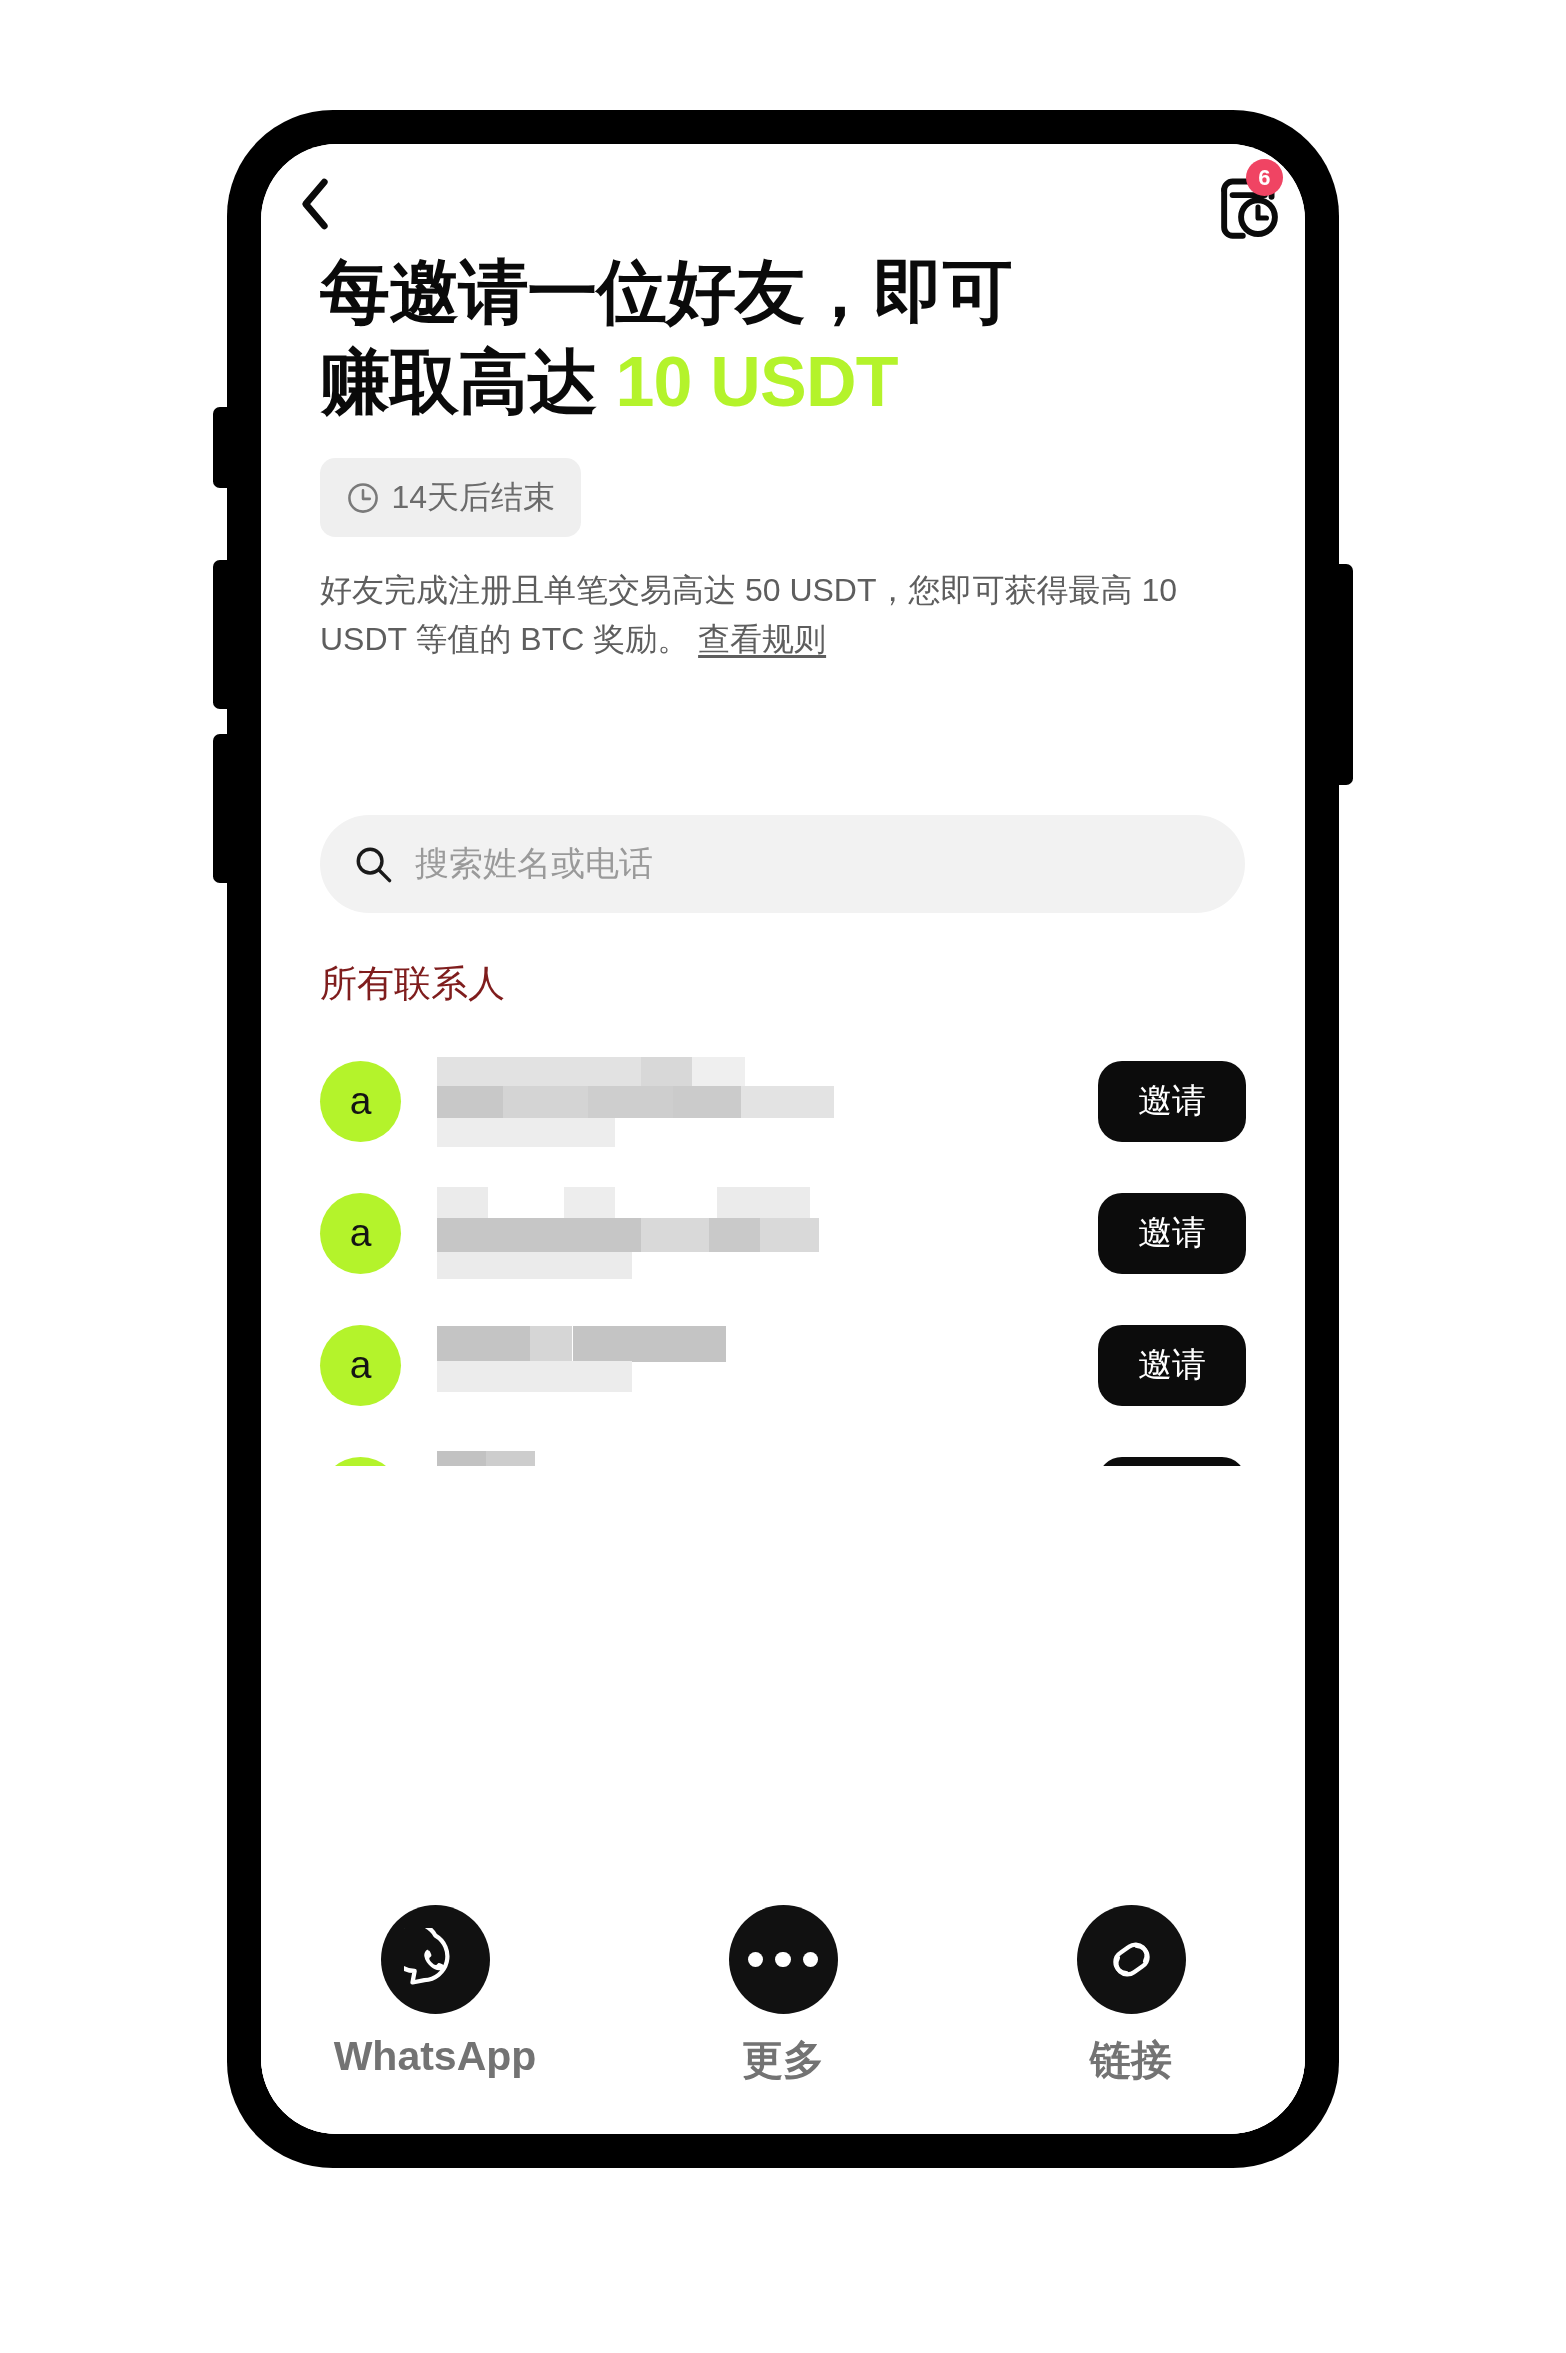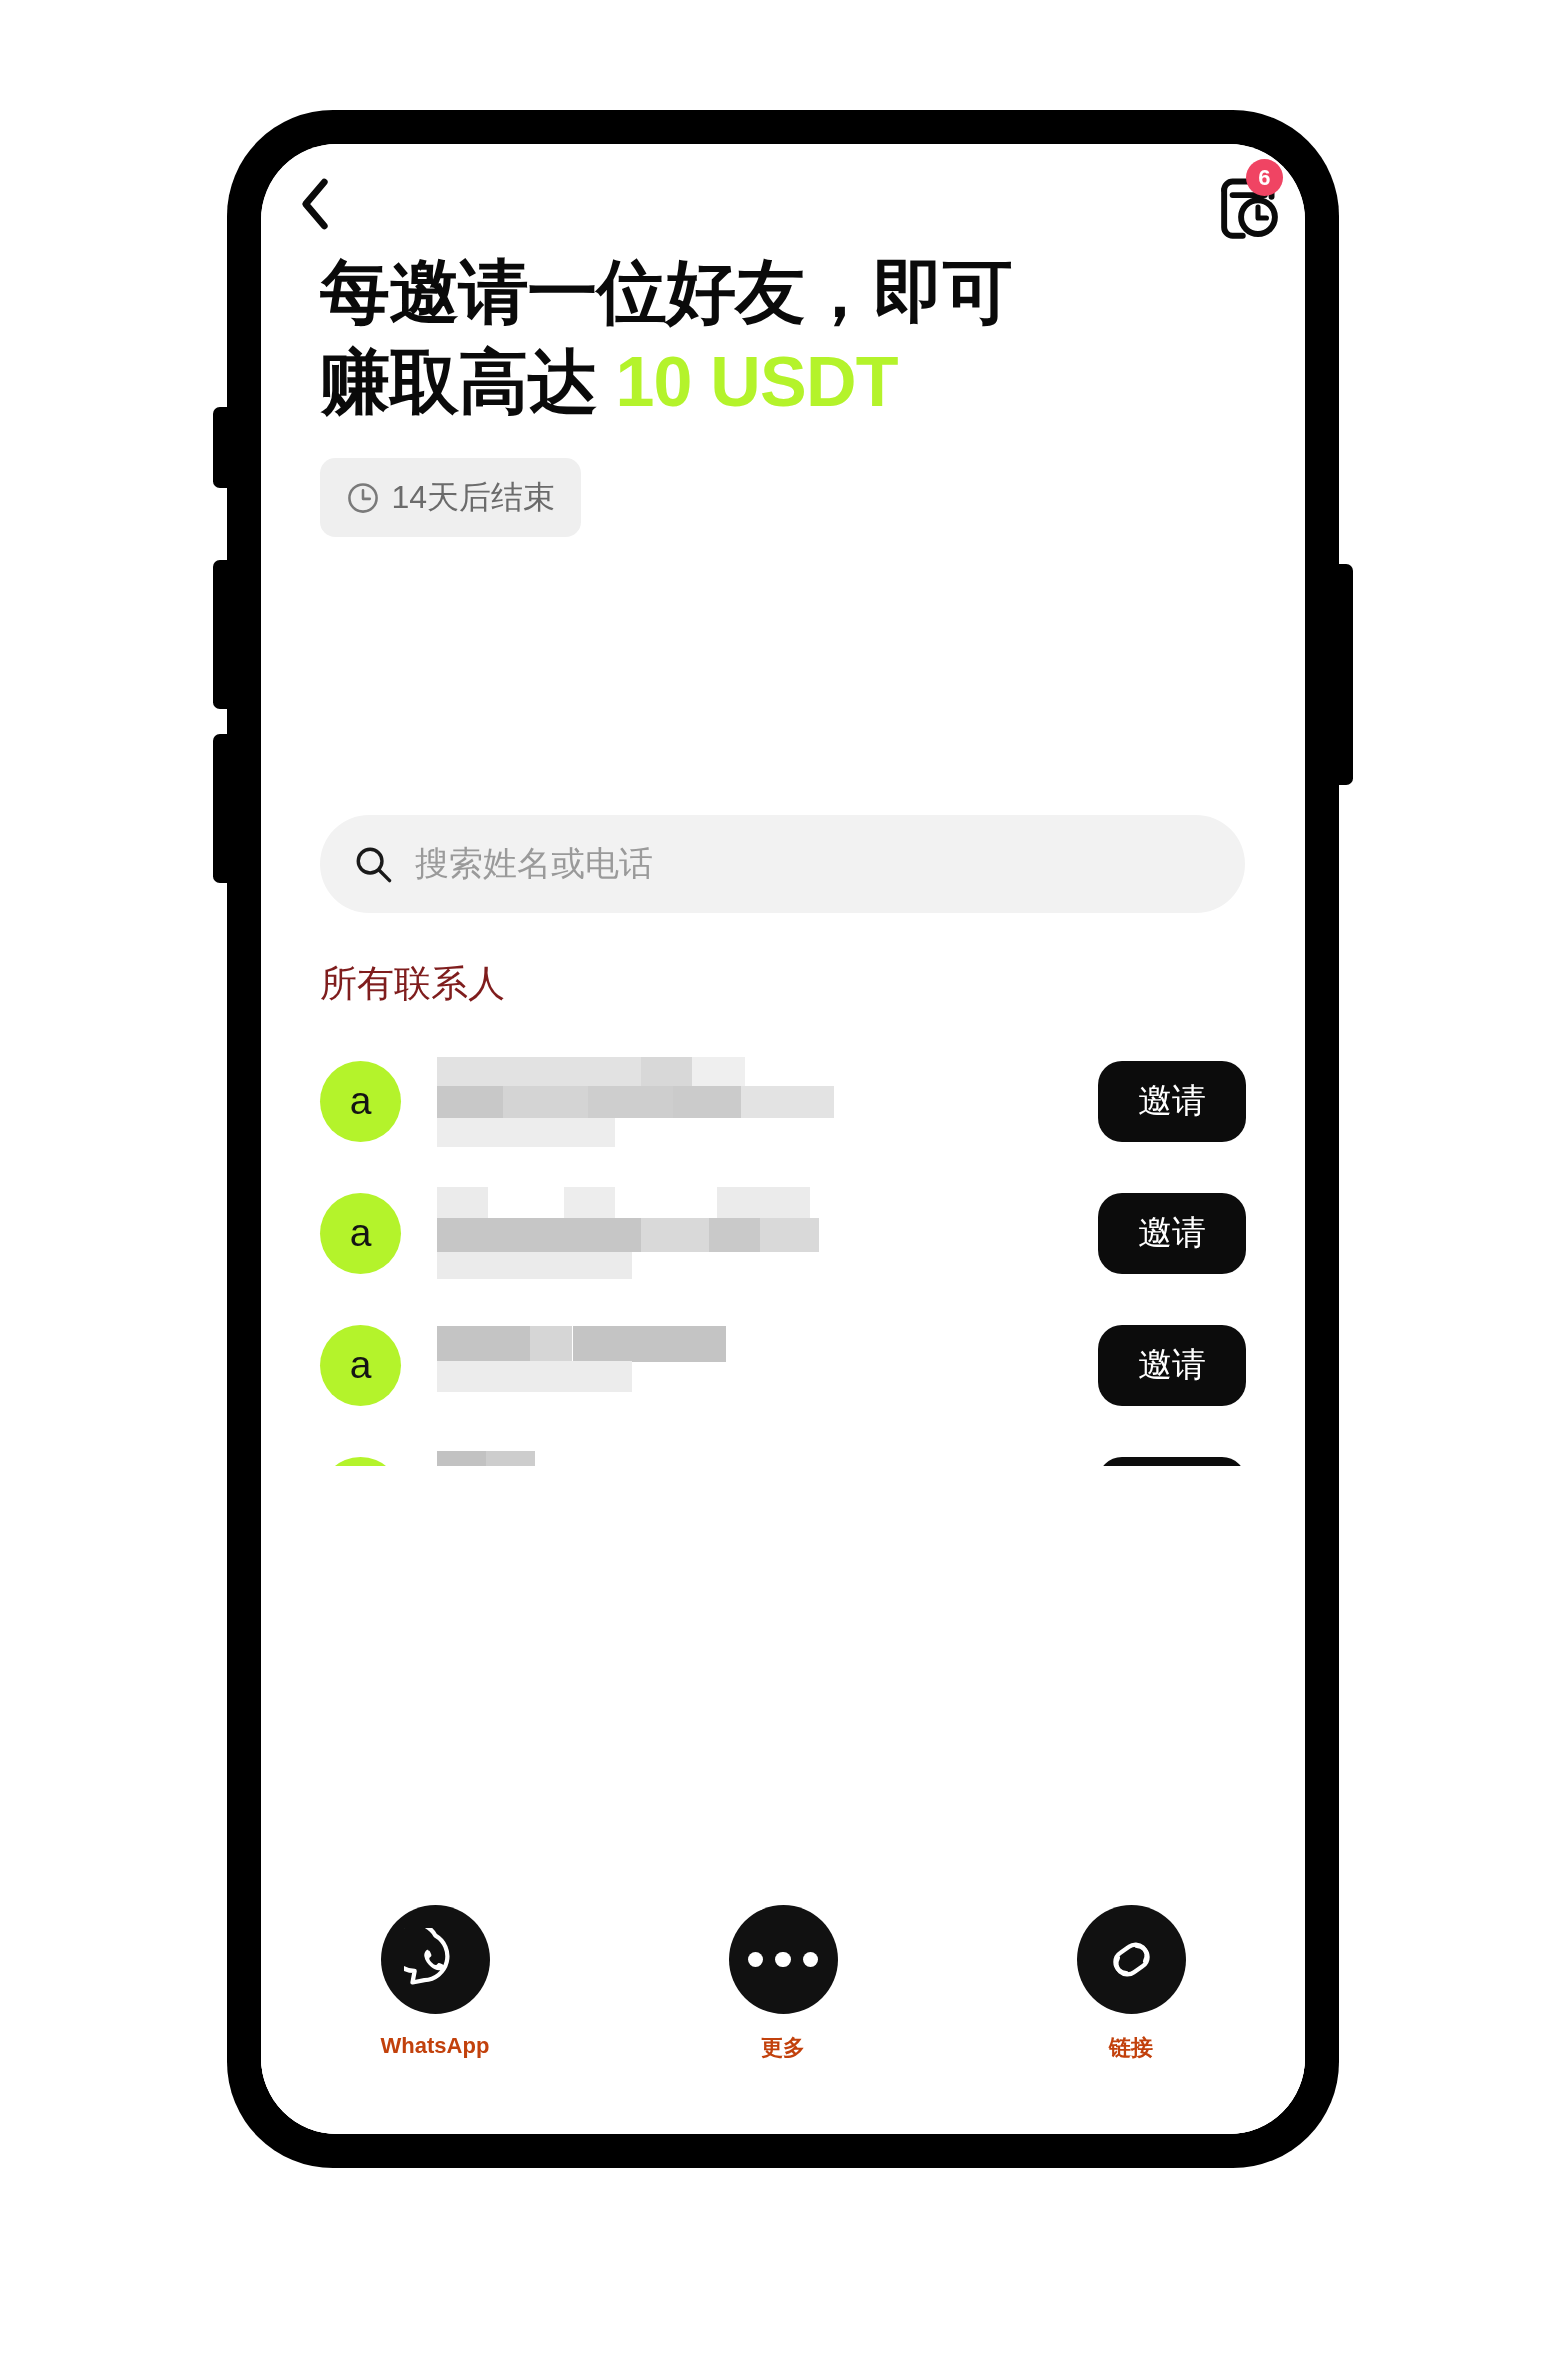--- a/index.html
+++ b/index.html
@@ -293,23 +293,23 @@
     width: 109px;
     height: 109px;
     border-radius: 50%;
     background: #111111;
     display: flex;
     align-items: center;
     justify-content: center;
   }
   .share-circle svg { display: block; }
   .share-label {
-    font-size: 22px;
+    font-size: 41px;
     font-weight: bold;
-    color: #c2410c;
+    color: #737373;
   }
   .dots-row {
     display: flex;
     gap: 12px;
   }
   .dot {
     width: 15.3px;
     height: 15.3px;
     border-radius: 50%;
     background: #ffffff;
@@ -362,20 +362,21 @@
           <div id="countdown-chip">
             <span>
               <svg width="34" height="34" viewBox="0 0 40 40">
                 <circle cx="20" cy="20" r="16" fill="none" stroke="#7A7A7A" stroke-width="3"></circle>
                 <path d="M20 11 v10 h8" fill="none" stroke="#7A7A7A" stroke-width="3" stroke-linecap="round" stroke-linejoin="round"></path>
               </svg>
             </span>
             <span>14天后结束</span>
           </div>
 
+          <p id="promo-description"><span>好友完成注册且单笔交易高达 50 USDT，您即可获得最高 10 USDT 等值的 BTC 奖励。</span> <span class="rules-link">查看规则</span></p>
 
         </div>
 
         <div id="search-field">
           <span>
             <svg width="39" height="39" viewBox="0 0 46 46">
               <circle cx="19" cy="19" r="14" fill="none" stroke="#1A1A1A" stroke-width="4"></circle>
               <path d="M29.5 29.5 L42 42" fill="none" stroke="#1A1A1A" stroke-width="4" stroke-linecap="round"></path>
             </svg>
           </span>

